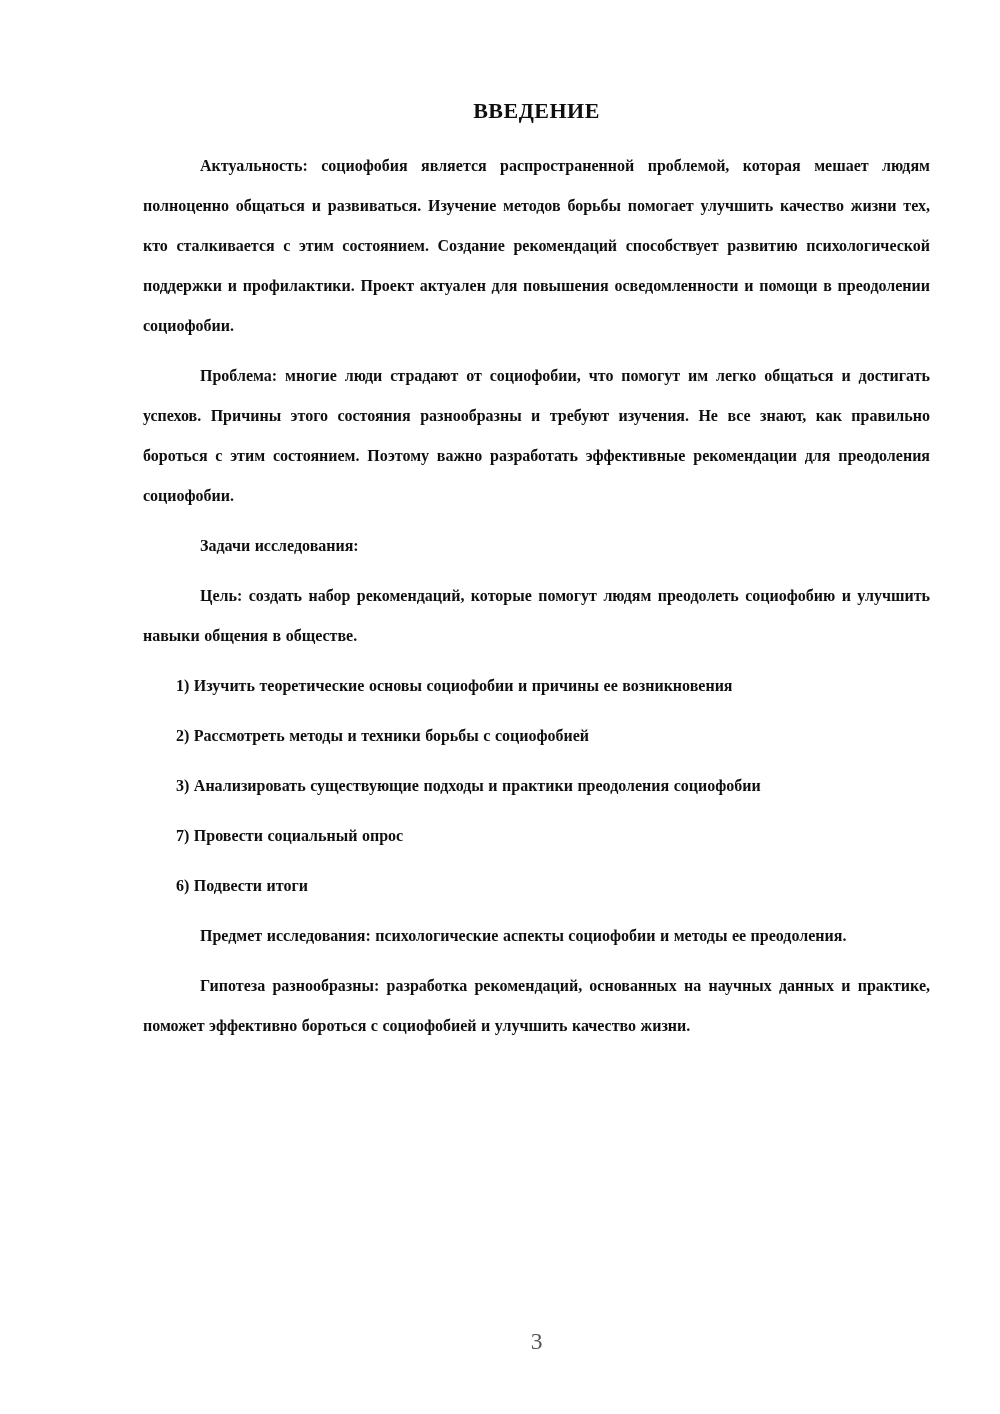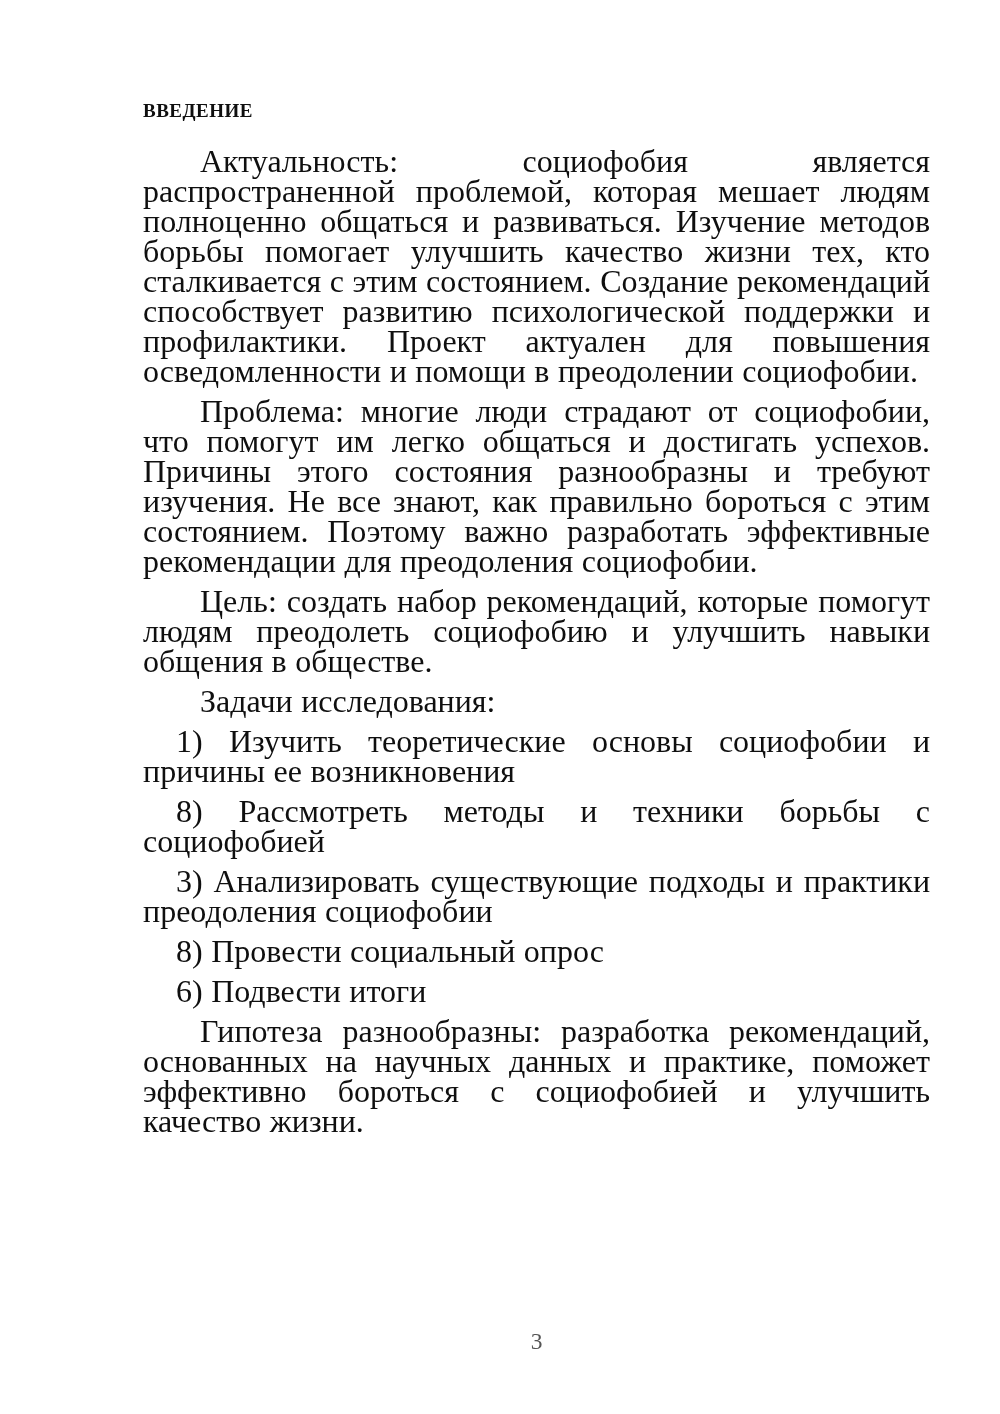--- a/index.html
+++ b/index.html
@@ -12,32 +12,34 @@
     width: 1000px;
     height: 1414px;
     box-sizing: border-box;
     padding: 93px 70px 0 143px;
     background: #ffffff;
     font-family: "Liberation Serif", "DejaVu Serif", serif;
     color: #0f0f0f;
     overflow: hidden;
   }
   .doc-title {
-    font-size: 19px;
+    font-size: 22px;
     font-weight: bold;
     line-height: 35px;
+    text-align: center;
     margin: 0 0 18px 0;
     letter-spacing: 0.5px;
   }
   .para {
-    font-size: 32px;
-    line-height: 30px;
+    font-size: 16px;
+    line-height: 40px;
     text-align: justify;
     margin: 0 0 10px 0;
     word-spacing: 0.5px;
+    font-weight: bold;
   }
   .para.indent { text-indent: 57px; }
   .para.list-item { text-indent: 33px; }
   .page-number {
     position: absolute;
     left: 143px;
     width: 787px;
     top: 1324px;
     text-align: center;
     font-size: 23.5px;
@@ -49,34 +51,35 @@
 <body>
 
 <div class="page">
 
   <h1 class="doc-title">ВВЕДЕНИЕ</h1>
 
   <p class="para indent">Актуальность: социофобия является распространенной проблемой, которая мешает людям полноценно общаться и развиваться. Изучение методов борьбы помогает улучшить качество жизни тех, кто сталкивается с этим состоянием. Создание рекомендаций способствует развитию психологической поддержки и профилактики. Проект актуален для повышения осведомленности и помощи в преодолении социофобии.</p>
 
   <p class="para indent">Проблема: многие люди страдают от социофобии, что помогут им легко общаться и достигать успехов. Причины этого состояния разнообразны и требуют изучения. Не все знают, как правильно бороться с этим состоянием. Поэтому важно разработать эффективные рекомендации для преодоления социофобии.</p>
 
+  <p class="para indent">Задачи исследования:</p>
+
   <p class="para indent">Цель: создать набор рекомендаций, которые помогут людям преодолеть социофобию и улучшить навыки общения в обществе.</p>
-
-  <p class="para indent">Задачи исследования:</p>
 
   <p class="para list-item">1) Изучить теоретические основы социофобии и причины ее возникновения</p>
 
-  <p class="para list-item">8) Рассмотреть методы и техники борьбы с социофобией</p>
+  <p class="para list-item">2) Рассмотреть методы и техники борьбы с социофобией</p>
 
   <p class="para list-item">3) Анализировать существующие подходы и практики преодоления социофобии</p>
 
-  <p class="para list-item">8) Провести социальный опрос</p>
+  <p class="para list-item">7) Провести социальный опрос</p>
 
   <p class="para list-item">6) Подвести итоги</p>
 
 
+  <p class="para indent">Предмет исследования: психологические аспекты социофобии и методы ее преодоления.</p>
 
   <p class="para indent">Гипотеза разнообразны: разработка рекомендаций, основанных на научных данных и практике, поможет эффективно бороться с социофобией и улучшить качество жизни.</p>
 
 
   <div class="page-number">3</div>
 
 </div>
 
 </body></html>

